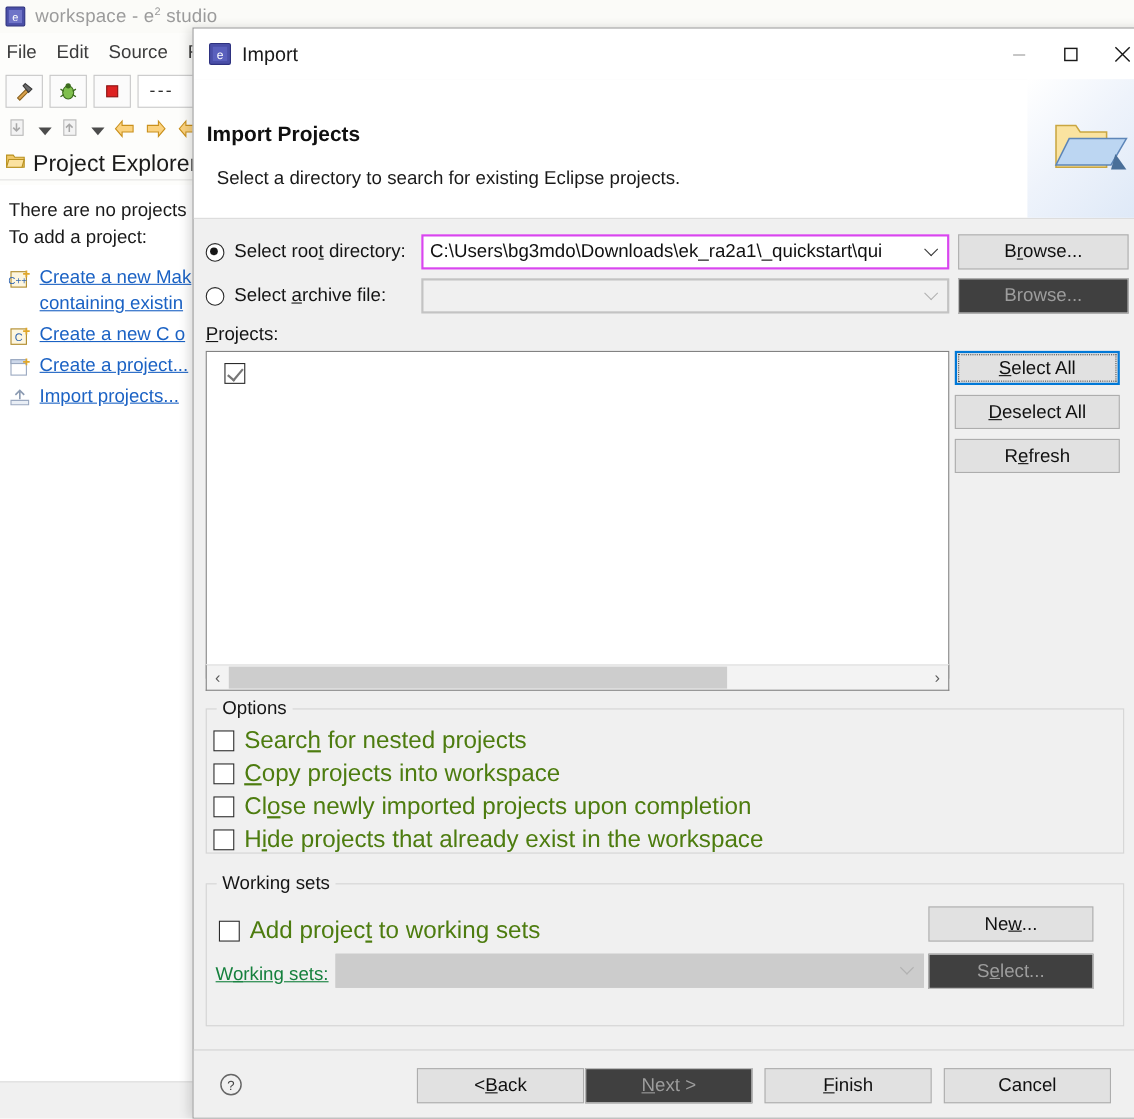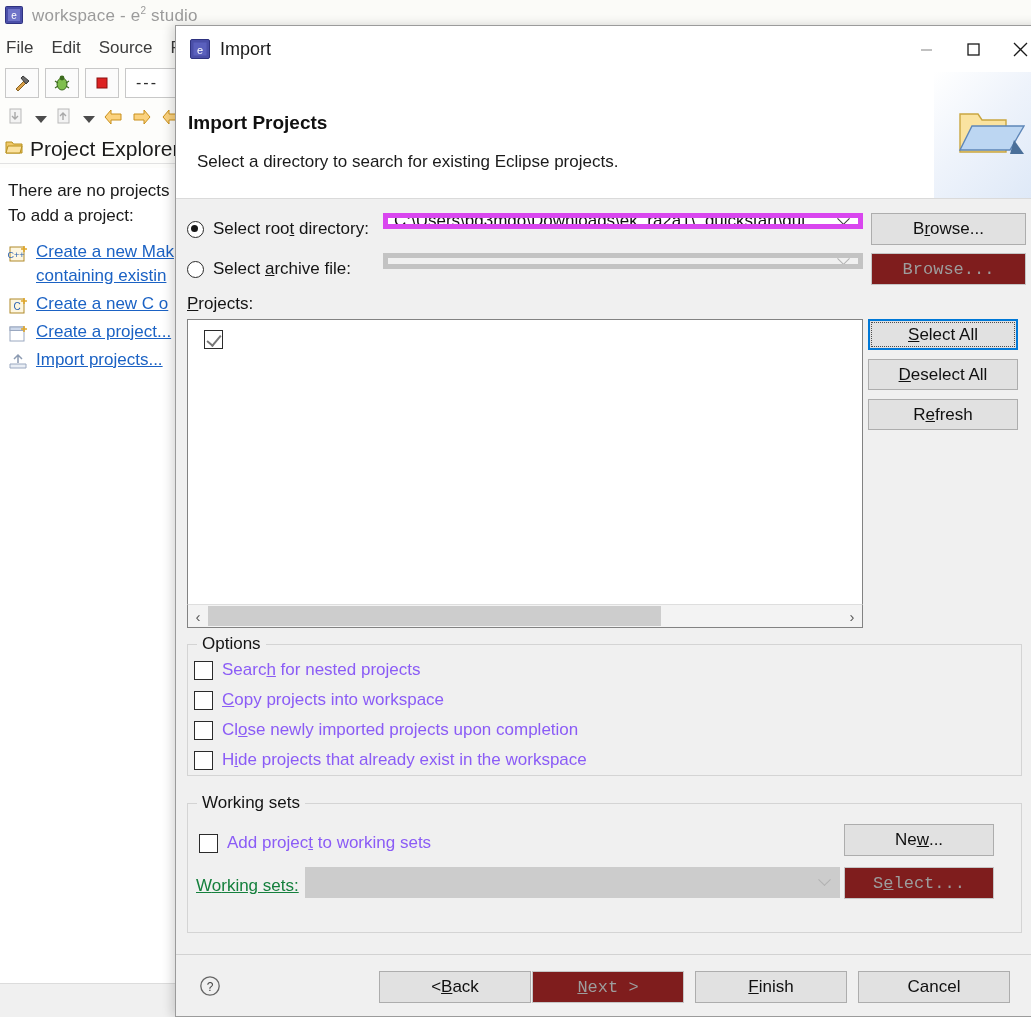--- a/index.html
+++ b/index.html
@@ -130,43 +130,43 @@
     background: #fff; flex: none; position: relative; margin-right: 9px;
   }
   .radio.checked::after {
     content: ""; position: absolute; left: 3.3px; top: 3.3px;
     width: 7px; height: 7px; border-radius: 50%; background: #171717;
   }
   .row-label { font-size: 17px; color: #141414; white-space: nowrap; }
   .row-label u { text-decoration: underline; }
 
   .combo {
-    position: absolute; left: 207px; width: 480px; height: 16px;
-    border: 5px solid #d946ef; background: #ffffff;
+    position: absolute; left: 207px; width: 480px; height: 32px;
+    border: 2px solid #d946ef; background: #ffffff;
     display: flex; align-items: center; overflow: hidden;
   }
   .combo.disabled { background: #f0f0f0; border-color: #c3c3c3; }
   .combo-text {
     flex: 1; font-size: 17px; color: #101010; padding-left: 6px;
     white-space: nowrap; overflow: hidden;
   }
   .combo-arrow {
     width: 30px; height: 30px; display: flex; align-items: center; justify-content: center; flex: none;
   }
   .chev { width: 9px; height: 9px; border-right: 1.6px solid #3a3a3a; border-bottom: 1.6px solid #3a3a3a;
           transform: rotate(45deg) translate(-2px,-2px); }
   .chev.dim { border-color: #b2b2b2; }
 
   .btn {
     border: 1px solid #adadad; background: #e1e1e1; color: #101010;
     font-size: 17px; font-family: "Liberation Sans", sans-serif;
     display: flex; align-items: center; justify-content: center;
     cursor: default; white-space: nowrap;
   }
-  .btn.disabled { color: #9d9d9d; background: #7f1d1d; border-color: #c5c5c5; font-family: Liberation Mono, monospace; }
+  .btn.disabled { color: #9d9d9d; background: #404040; border-color: #c5c5c5; }
   .btn.focused { border: 2px solid #0078d7; outline: 1px dotted #4d4d4d; outline-offset: -4px; }
 
   .btn-browse1 { position: absolute; left: 695px; top: 13px; width: 155px; height: 32px; }
   .btn-browse2 { position: absolute; left: 695px; top: 53px; width: 155px; height: 32px; }
 
   .lbl-projects { position: absolute; left: 11px; top: 94px; font-size: 17px; color: #141414; }
 
   .proj-list {
     position: absolute; left: 11px; top: 119px; width: 676px; height: 298px;
     border: 1px solid #828282; background: #ffffff; overflow: hidden;
@@ -198,21 +198,21 @@
   
   .group { position: absolute; border: 1px solid #d4d4d4; }
   .group-legend {
     position: absolute; top: -11px; left: 9px; background: #f0f0f0;
     padding: 0 5px; font-size: 17px; color: #141414;
   }
   .grp-options { left: 11px; top: 444px; width: 835px; height: 132px; }
   .grp-wsets  { left: 11px; top: 603px; width: 835px; height: 130px; }
 
   .opt-row { position: absolute; left: 6px; display: flex; align-items: center; }
-  .opt-text { font-size: 17px; color: #8b5cf6; white-space: nowrap; }
+  .opt-text { font-size: 22px; color: #4d7c0f; white-space: nowrap; }
 
   .ws-chk-row { position: absolute; left: 11px; top: 29px; display: flex; align-items: center; }
   .btn-new { position: absolute; left: 656px; top: 20px; width: 150px; height: 32px; }
   .ws-label { position: absolute; left: 8px; top: 72px; font-size: 17px; color: #15803d; white-space: nowrap; text-decoration: underline; }
   .ws-combo {
     position: absolute; left: 117px; top: 63px; width: 535px; height: 31px;
     background: #cccccc; border: 1px solid #cccccc; display: flex; align-items: center;
   }
   .btn-select { position: absolute; left: 656px; top: 63px; width: 150px; height: 32px; }
 

